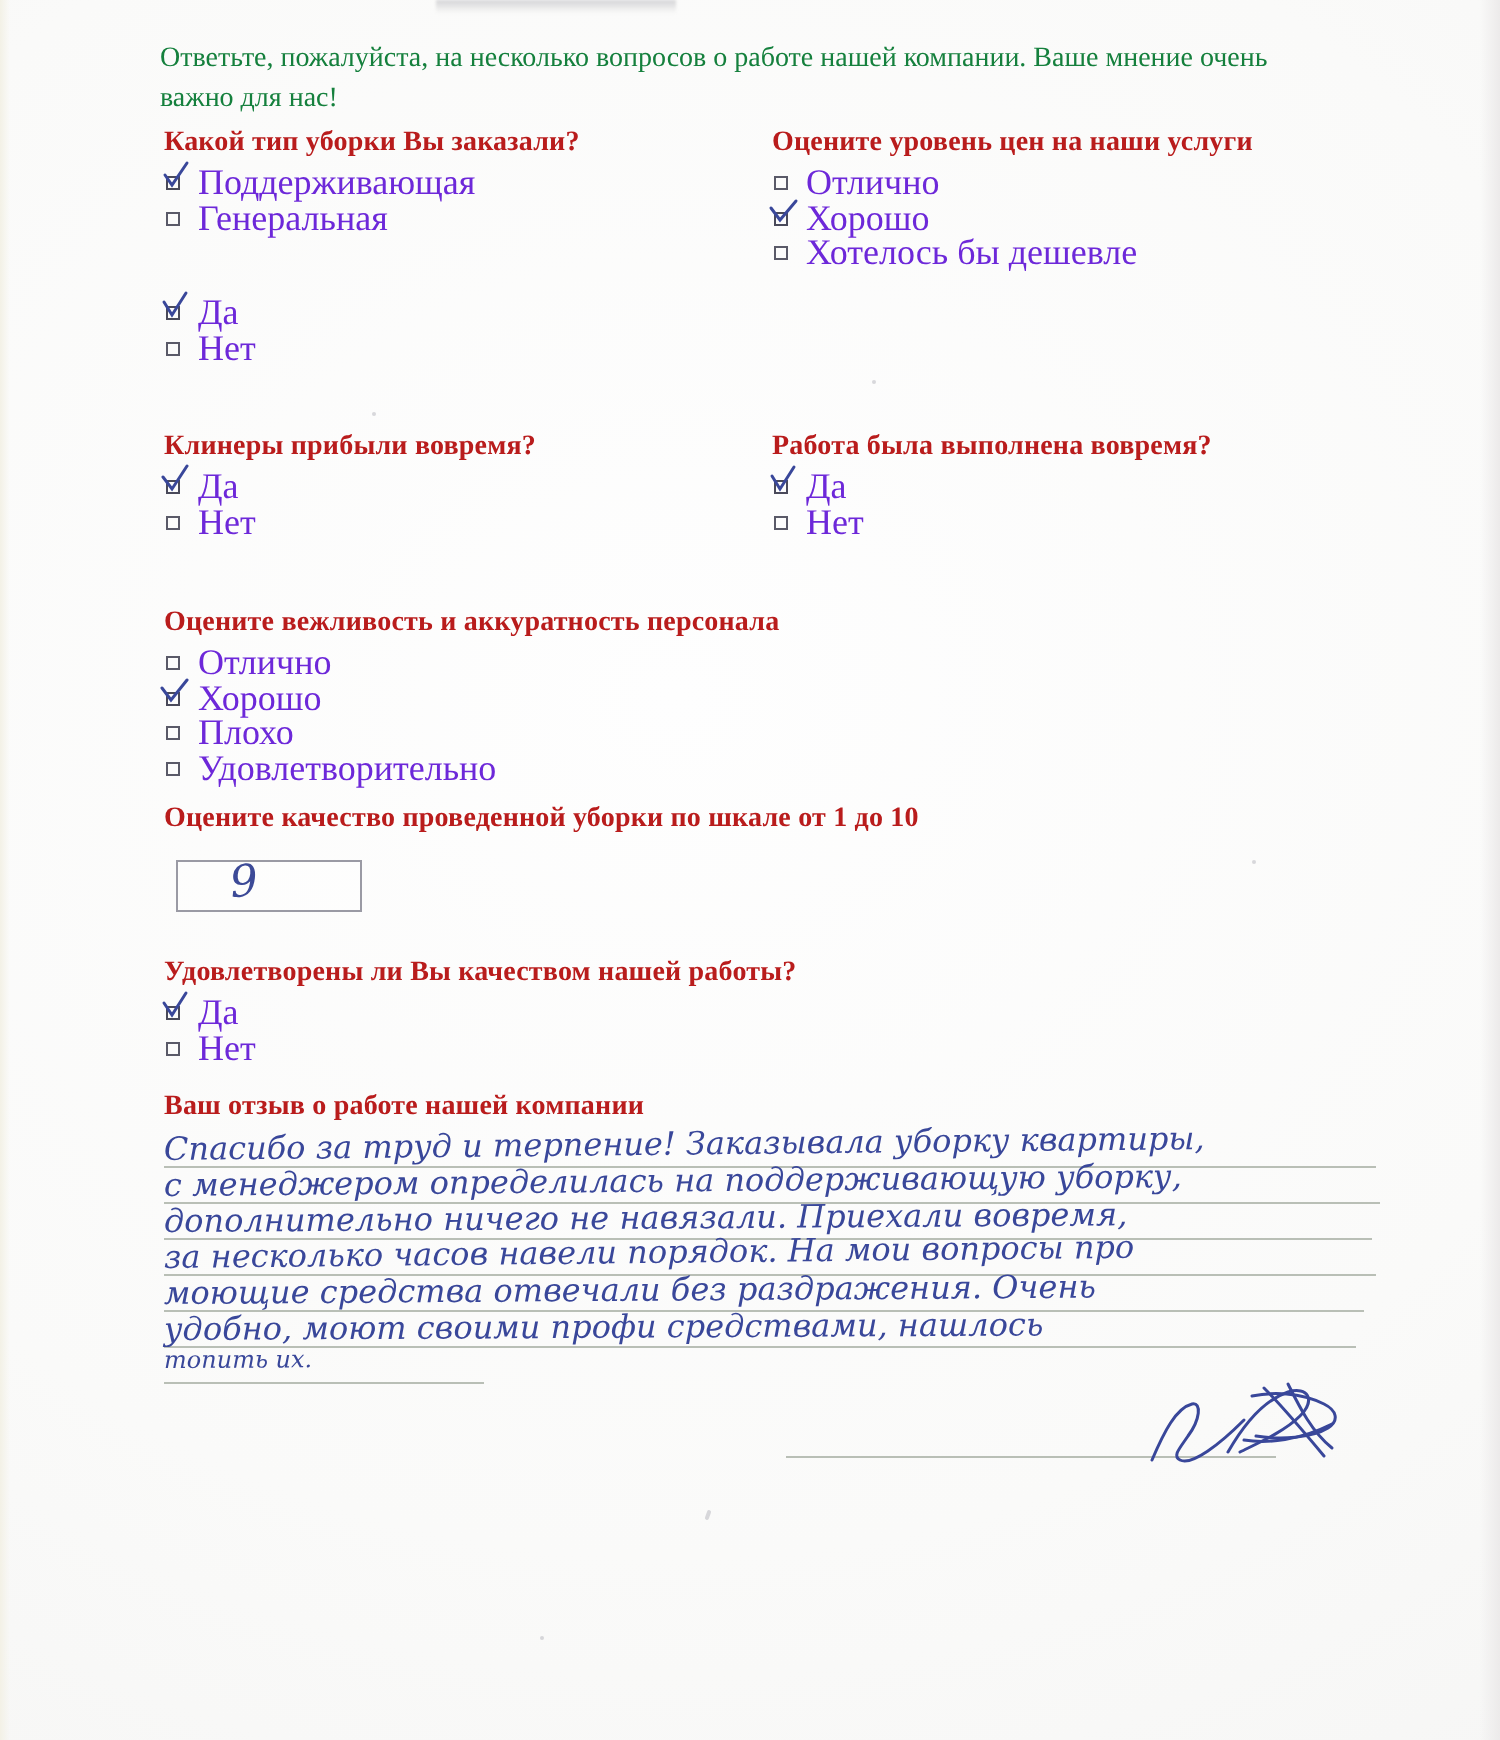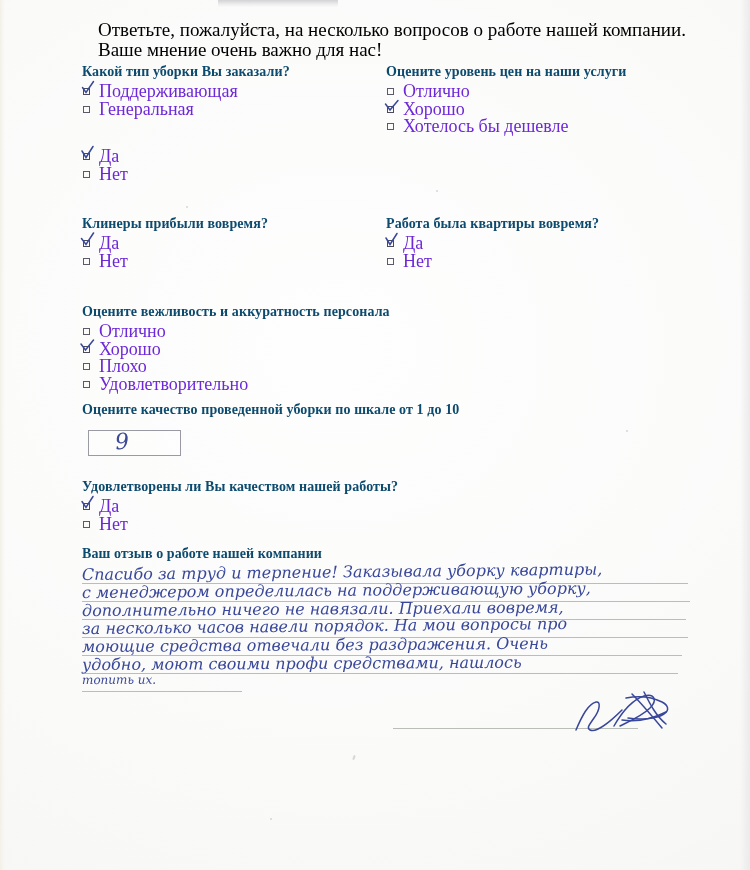--- a/index.html
+++ b/index.html
@@ -51,35 +51,35 @@
     left: 218px;
     top: 0px;
     width: 120px;
     height: 7px;
     background: linear-gradient(180deg, rgba(120,120,130,0.30) 0%, rgba(120,120,130,0.10) 60%, rgba(120,120,130,0) 100%);
     filter: blur(0.7px);
   }
 
   .intro {
     position: absolute;
-    left: 98px;
+    left: 80px;
     top: 20px;
     width: 592px;
-    font-size: 19px;
+    font-size: 14px;
     line-height: 20px;
-    color: #000000;
+    color: #15803d;
   }
 
   .block { position: absolute; }
 
   .q-title {
     font-weight: bold;
     font-size: 14px;
     line-height: 17px;
-    color: #0c4a6e;
+    color: #b91c1c;
     margin-bottom: 3px;
     letter-spacing: 0.1px;
   }
 
   .opt {
     position: relative;
     font-size: 18px;
     line-height: 17.5px;
     color: #6d28d9;
     padding-left: 17px;
@@ -263,21 +263,21 @@
         </span>
       <span>Да</span>
     </div>
     <div class="opt">
       <span class="box"></span>
       <span>Нет</span>
     </div>
   </div>
 
   <div class="block" style="left:386px; top:215px; width:300px;">
-    <div class="q-title">Работа была квартиры вовремя?</div>
+    <div class="q-title">Работа была выполнена вовремя?</div>
     <div class="opt checked">
       <span class="box"></span>
       <span class="tick">
           <svg viewBox="0 0 17 17">
             <path d="M2 6 L6 12.5 L13 1.5" fill="none" stroke="#39479a" stroke-width="1.5" stroke-linecap="round"></path>
           </svg>
         </span>
       <span>Да</span>
     </div>
     <div class="opt">

